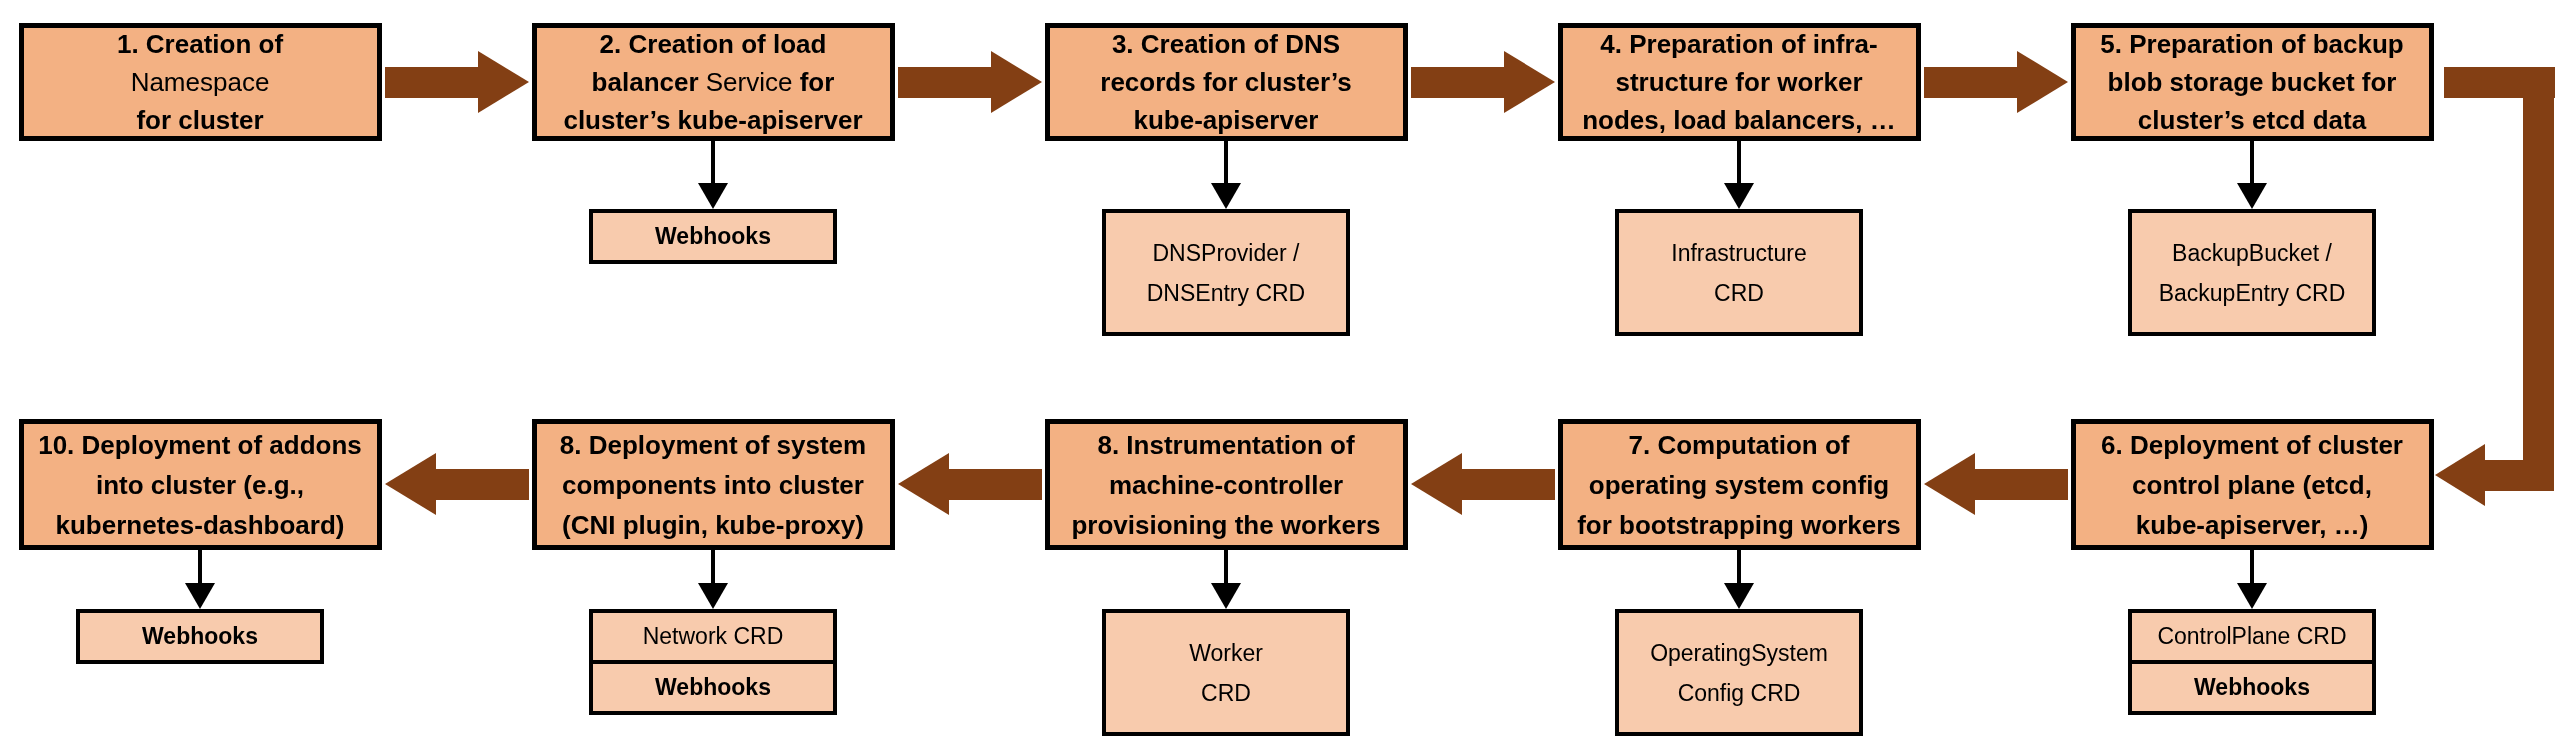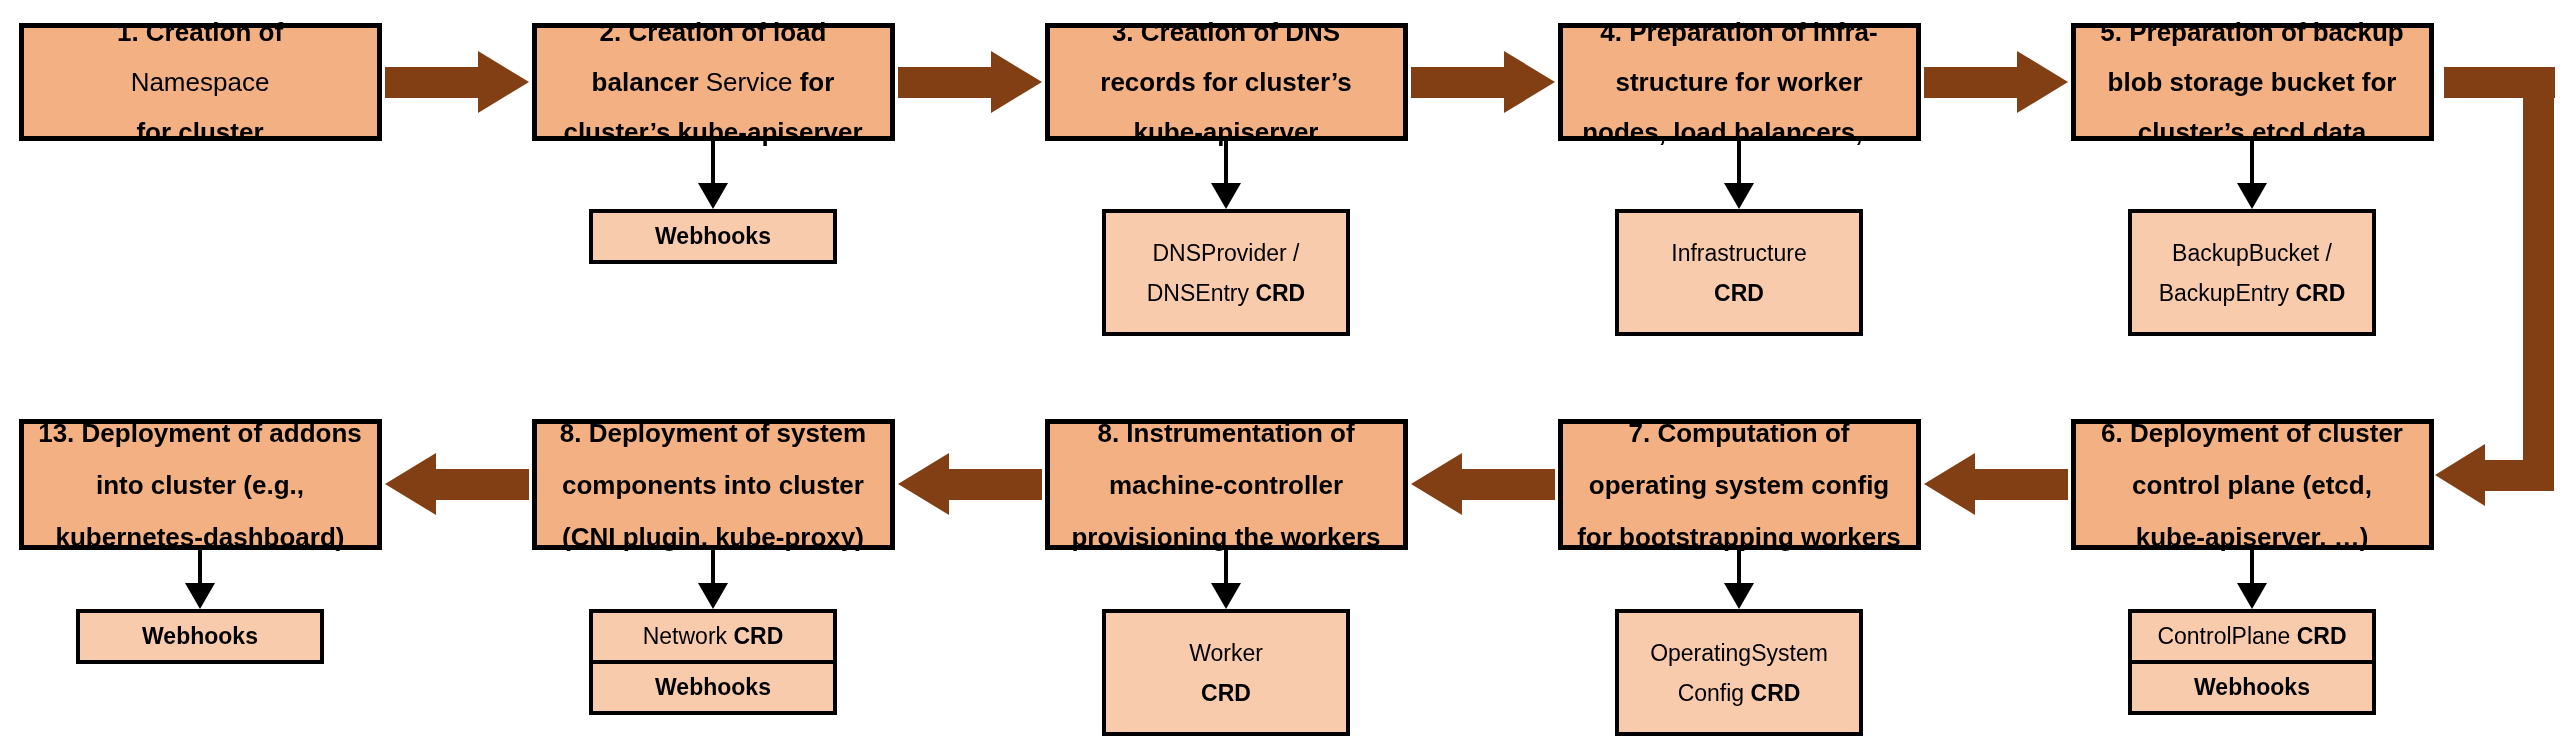--- a/index.html
+++ b/index.html
@@ -26,29 +26,28 @@
 
   .mainbox{
     box-sizing:border-box;
     width:363px;
     border:5px solid var(--ink);
     background:var(--box-fill);
     display:flex;flex-direction:column;justify-content:center;align-items:center;
     text-align:center;
     font-size:26px;line-height:38px;
     padding:0 2.8px;
-    gap:12px;
   }
   #row-top .mainbox{height:118px;}
   #row-bottom .mainbox{height:131px;line-height:40px;}
 
   .tline{white-space:pre;}
   .seg-sans{font-family:"Liberation Sans",sans-serif;font-weight:600;}
   .seg-mono{font-family:Liberation Sans, sans-serif;font-weight:400;}
-  .seg-bold{font-family:"Liberation Sans",sans-serif;font-weight:700;}
+  .seg-bold{font-family:"Liberation Sans",sans-serif;font-weight:400;}
 
   .cell{
     box-sizing:border-box;
     width:248px;
     border:4.3px solid var(--ink);
     background:var(--sub-fill);
     display:flex;flex-direction:column;justify-content:center;align-items:center;
     text-align:center;
     font-size:23px;line-height:40px;
   }
@@ -187,21 +186,21 @@
 
   <div class="connpart" id="conn-top"></div>
   <div class="connpart" id="conn-vert"></div>
   <div class="connpart" id="conn-tail"></div>
   <div id="conn-head"></div>
 
   <div class="row" id="row-bottom">
 
     <div class="col">
       <div class="mainbox">
-          <div class="tline"><span class="seg-sans">13. Deployment of addons</span></div>
+          <div class="tline"><span class="seg-sans">10. Deployment of addons</span></div>
           <div class="tline"><span class="seg-sans">into cluster (e.g.,</span></div>
           <div class="tline"><span class="seg-sans">kubernetes-dashboard)</span></div>
         </div>
       <div class="vconn h82">
         <div class="vline"></div>
         <div class="vhead"></div>
       </div>
       <div class="cell cell-short">
           <div class="tline"><span class="seg-sans">Webhooks</span></div>
         </div>

